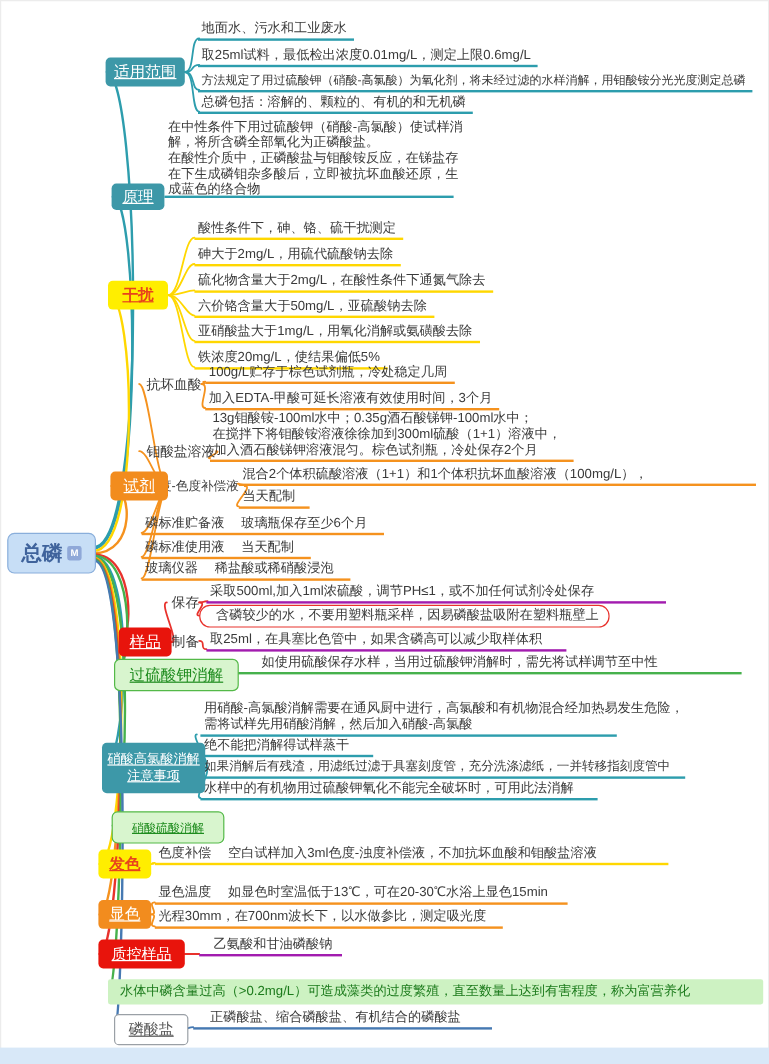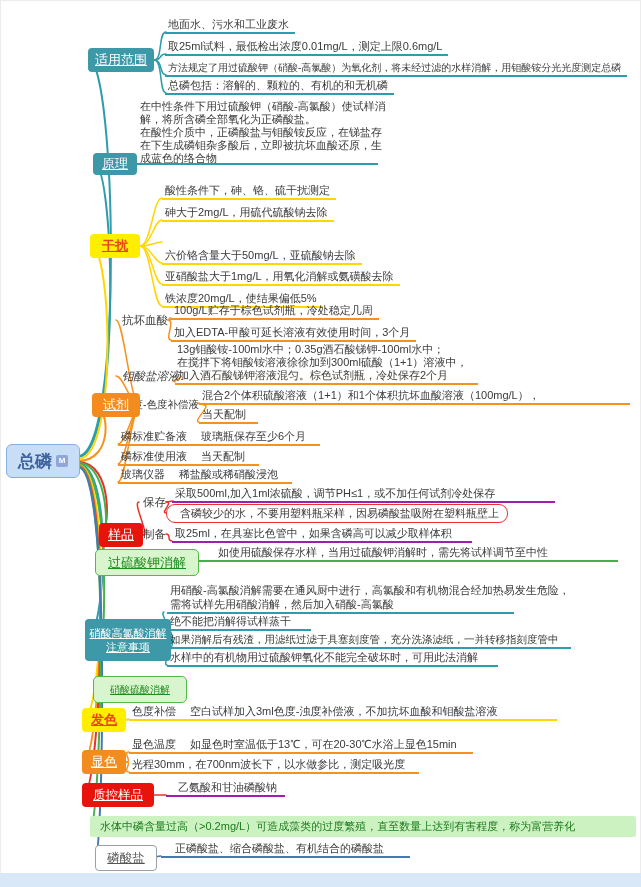--- a/index.html
+++ b/index.html
@@ -121,29 +121,30 @@
   <div class="ln" style="left:140px;top:100px;">在中性条件下用过硫酸钾（硝酸-高氯酸）使试样消</div>
   <div class="ln" style="left:140px;top:113px;">解，将所含磷全部氧化为正磷酸盐。</div>
   <div class="ln" style="left:140px;top:139px;">在下生成磷钼杂多酸后，立即被抗坏血酸还原，生</div>
   <div class="ln" style="left:140px;top:126px;">在酸性介质中，正磷酸盐与钼酸铵反应，在锑盐存</div>
   <div class="ln" style="left:140px;top:152px;">成蓝色的络合物</div>
   <div class="hline" style="left:137px;top:163px;width:241px;background:#2D9DAD;"></div>
 
   <div class="box yellowbox" style="left:90px;top:234px;width:50px;height:24px;">干扰</div>
   <div class="leaf ul-yellow" style="left:162px;top:184px;">酸性条件下，砷、铬、硫干扰测定</div>
   <div class="leaf ul-yellow" style="left:162px;top:206px;">砷大于2mg/L，用硫代硫酸钠去除</div>
+  <div class="leaf ul-yellow" style="left:162px;top:228px;">硫化物含量大于2mg/L，在酸性条件下通氮气除去</div>
   <div class="leaf ul-yellow" style="left:162px;top:249px;">六价铬含量大于50mg/L，亚硫酸钠去除</div>
   <div class="leaf ul-yellow" style="left:162px;top:270px;">亚硝酸盐大于1mg/L，用氧化消解或氨磺酸去除</div>
   <div class="leaf ul-yellow" style="left:162px;top:292px;">铁浓度20mg/L，使结果偏低5%</div>
 
   <div class="box orangebox" style="left:92px;top:393px;width:48px;height:24px;">试剂</div>
   <div class="lbl" style="left:122px;top:313px;">抗坏血酸</div>
   <div class="leaf ul-orange" style="left:171px;top:304px;">100g/L贮存于棕色试剂瓶，冷处稳定几周</div>
   <div class="leaf ul-orange" style="left:171px;top:326px;">加入EDTA-甲酸可延长溶液有效使用时间，3个月</div>
-  <div class="lbl" style="left:122px;top:369px;font-style:italic;">钼酸盐溶液</div>
+  <div class="lbl" style="left:122px;top:369px;">钼酸盐溶液</div>
   <div class="ln" style="left:177px;top:343px;">13g钼酸铵-100ml水中；0.35g酒石酸锑钾-100ml水中；</div>
   <div class="ln" style="left:177px;top:356px;">在搅拌下将钼酸铵溶液徐徐加到300ml硫酸（1+1）溶液中，</div>
   <div class="leaf ul-orange" style="left:175px;top:369px;padding-right:30px;">加入酒石酸锑钾溶液混匀。棕色试剂瓶，冷处保存2个月</div>
   <div class="lbl" style="left:122px;top:398px;font-size:10.5px;">浊度-色度补偿液</div>
   <div class="leaf ul-orange" style="left:199px;top:389px;padding-right:90px;">混合2个体积硫酸溶液（1+1）和1个体积抗坏血酸溶液（100mg/L），</div>
   <div class="leaf ul-orange" style="left:199px;top:408px;padding-right:12px;">当天配制</div>
   <div class="leaf ul-orange" style="left:118px;top:430px;padding-right:14px;">
     <span>磷标准贮备液</span><span class="vspan">玻璃瓶保存至少6个月</span>
   </div>
   <div class="leaf ul-orange" style="left:118px;top:450px;padding-right:14px;">

